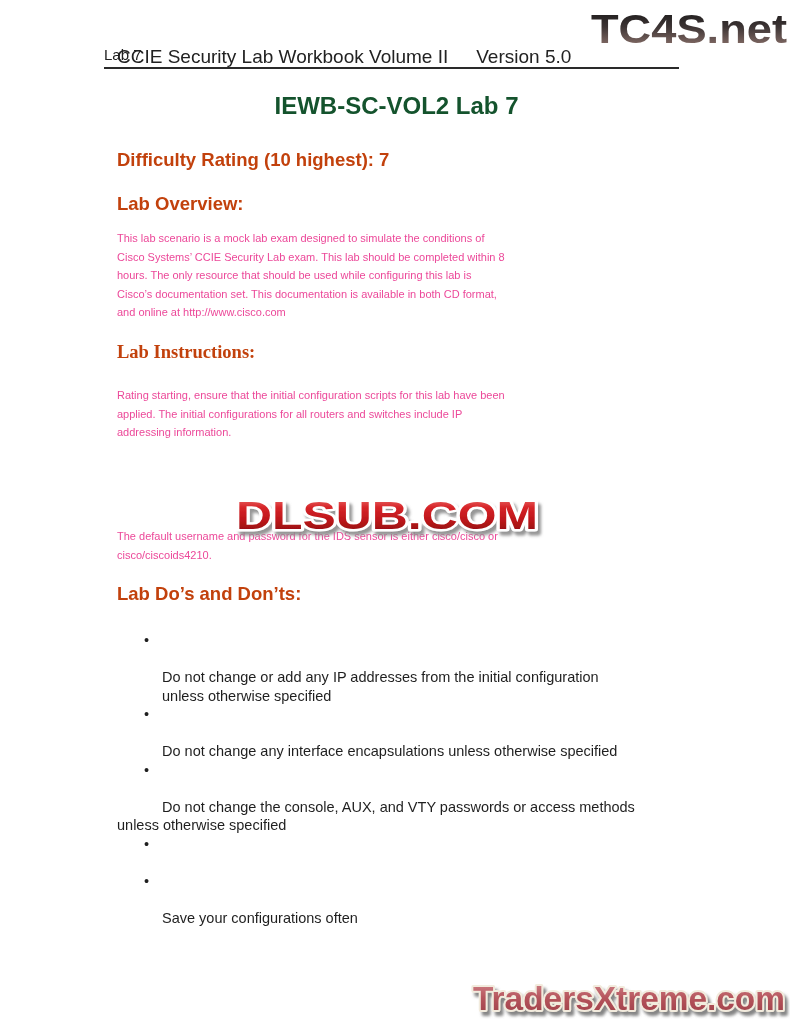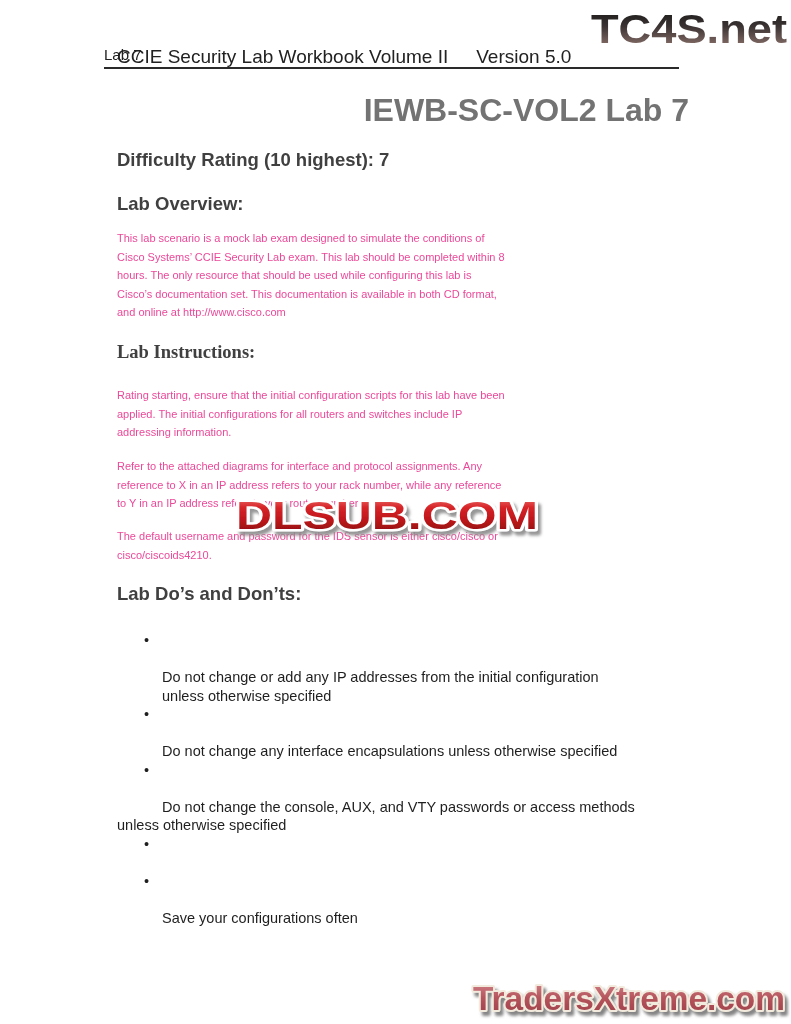--- a/index.html
+++ b/index.html
@@ -25,26 +25,26 @@
     position: absolute; top: 46px; left: 104px; width: 570px;
     text-align: left; font-size: 15px; color: #222;
   }
   .hdr-rule {
     position: absolute; left: 104px; top: 67px; width: 575px; height: 2px;
     background: #2a2a2a;
   }
   
   .doc-title {
     position: absolute; left: 104px; top: 92px; width: 585px;
-    text-align: right; font-size: 32px; font-weight: bold; color: #737373;
+    text-align: center; font-size: 24px; font-weight: bold; color: #14532d;
     letter-spacing: 0px;
   }
   .h2 {
     position: absolute; left: 117px;
-    font-size: 18.5px; font-weight: bold; color: #404040; white-space: nowrap; text-align: center;
+    font-size: 18.5px; font-weight: bold; color: #c2410c; white-space: nowrap; text-align: center;
   }
   .difficulty { top: 149px; }
   .overview-h { top: 193px; }
   .instructions-h { top: 342px; font-family: Liberation Serif, serif; }
   .dos-h { top: 583px; }
   .para {
     position: absolute; left: 117px; width: 620px;
     font-size: 11px; line-height: 18.5px; color: #ec4899;
     white-space: pre-line;
   }
@@ -92,23 +92,20 @@
   <div class="para p-overview">This lab scenario is a mock lab exam designed to simulate the conditions of
 Cisco Systems’ CCIE Security Lab exam.  This lab should be completed within 8
 hours.  The only resource that should be used while configuring this lab is
 Cisco’s documentation set.  This documentation is available in both CD format,
 and online at http://www.cisco.com</div>
 
   <div class="h2 instructions-h">Lab Instructions:</div>
   <div class="para p-inst1">Rating starting, ensure that the initial configuration scripts for this lab have been
 applied.  The initial configurations for all routers and switches include IP
 addressing information.</div>
-  <div class="para p-inst2">Refer to the attached diagrams for interface and protocol assignments.  Any
-reference to X in an IP address refers to your rack number, while any reference
-to Y in an IP address refers to your router number.</div>
   <div class="para p-inst3">The default username and password for the IDS sensor is either cisco/cisco or
 cisco/ciscoids4210.</div>
 
   <svg class="wm-dlsub" width="318" height="54">
     <defs>
       <linearGradient id="lgDlsub" x1="0" y1="0" x2="0" y2="1">
         <stop offset="0" stop-color="#ef7a76"></stop>
         <stop offset="0.3" stop-color="#d62428"></stop>
         <stop offset="0.62" stop-color="#bb151a"></stop>
         <stop offset="1" stop-color="#7f0d10"></stop>

